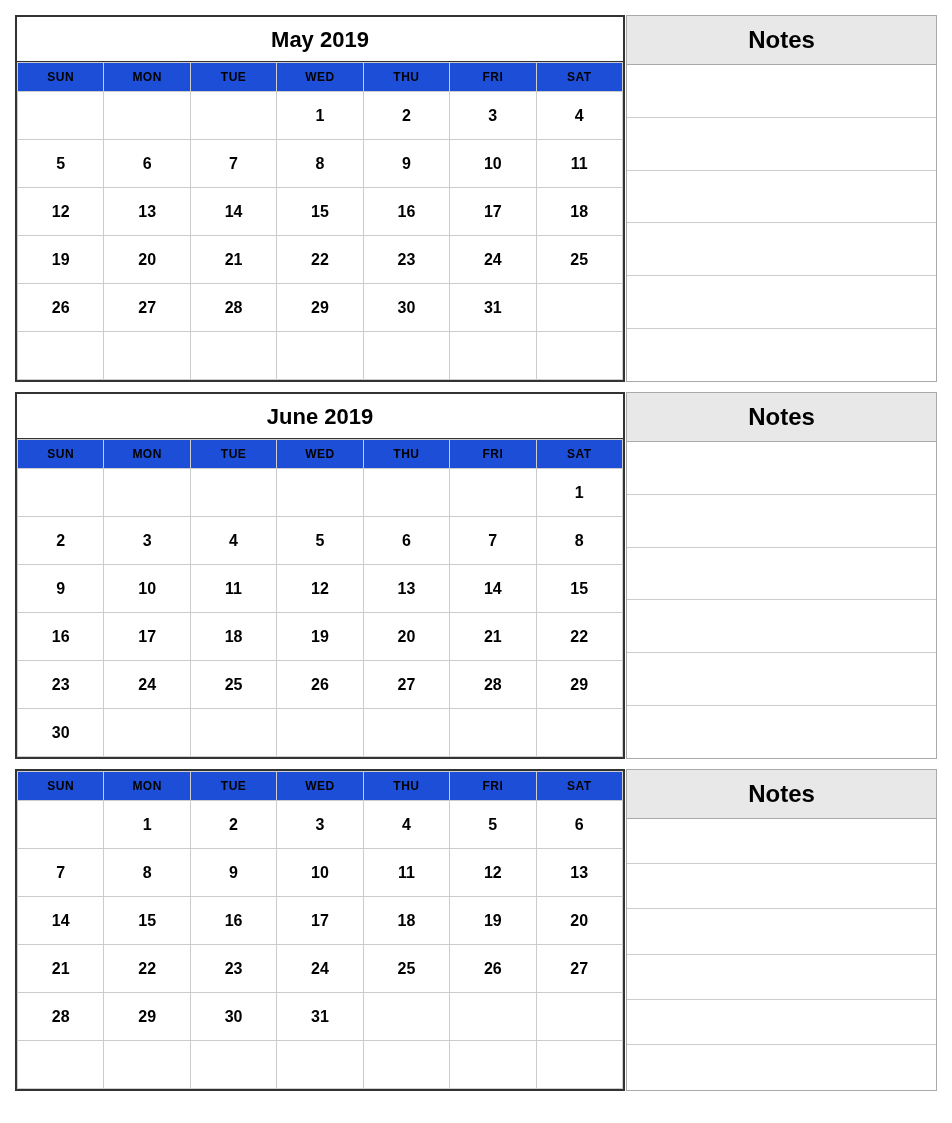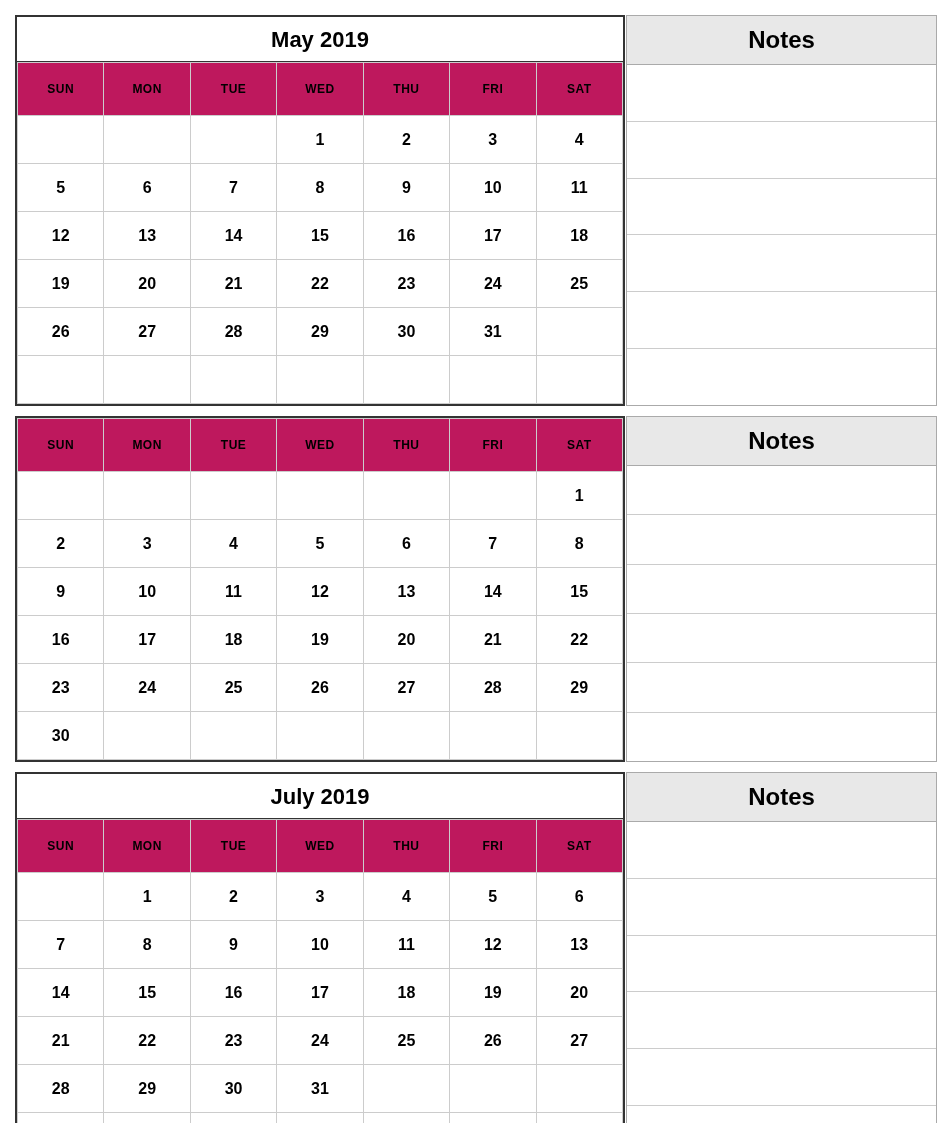--- a/index.html
+++ b/index.html
@@ -44,23 +44,23 @@
 
     .calendar-grid {
       width: 100%;
       border-collapse: collapse;
     }
 
     .calendar-grid th {
       font-size: 12px;
       font-weight: bold;
       text-align: center;
-      padding: 19px 2px;
+      padding: 7px 2px;
       border: 1px solid #ccc;
-      background: #be185d;
+      background: #1d4ed8;
       letter-spacing: 0.5px;
     }
 
     .calendar-grid td {
       text-align: center;
       font-size: 16px;
       font-weight: bold;
       padding: 10px 2px;
       border: 1px solid #ccc;
       width: 14.28%;
@@ -184,20 +184,21 @@
           <div class="notes-line"></div>
           <div class="notes-line"></div>
           <div class="notes-line"></div>
           <div class="notes-line"></div>
           <div class="notes-line"></div>
         </div>
       </div>
     </div>
     <div class="month-row">
       <div class="calendar-section">
+        <div class="calendar-title">June 2019</div>
         <table class="calendar-grid">
           <thead>
             <tr>
               <th>SUN</th>
               <th>MON</th>
               <th>TUE</th>
               <th>WED</th>
               <th>THU</th>
               <th>FRI</th>
               <th>SAT</th>
@@ -268,21 +269,20 @@
           <div class="notes-line"></div>
           <div class="notes-line"></div>
           <div class="notes-line"></div>
           <div class="notes-line"></div>
           <div class="notes-line"></div>
         </div>
       </div>
     </div>
     <div class="month-row">
       <div class="calendar-section">
-        <div class="calendar-title">July 2019</div>
         <table class="calendar-grid">
           <thead>
             <tr>
               <th>SUN</th>
               <th>MON</th>
               <th>TUE</th>
               <th>WED</th>
               <th>THU</th>
               <th>FRI</th>
               <th>SAT</th>

